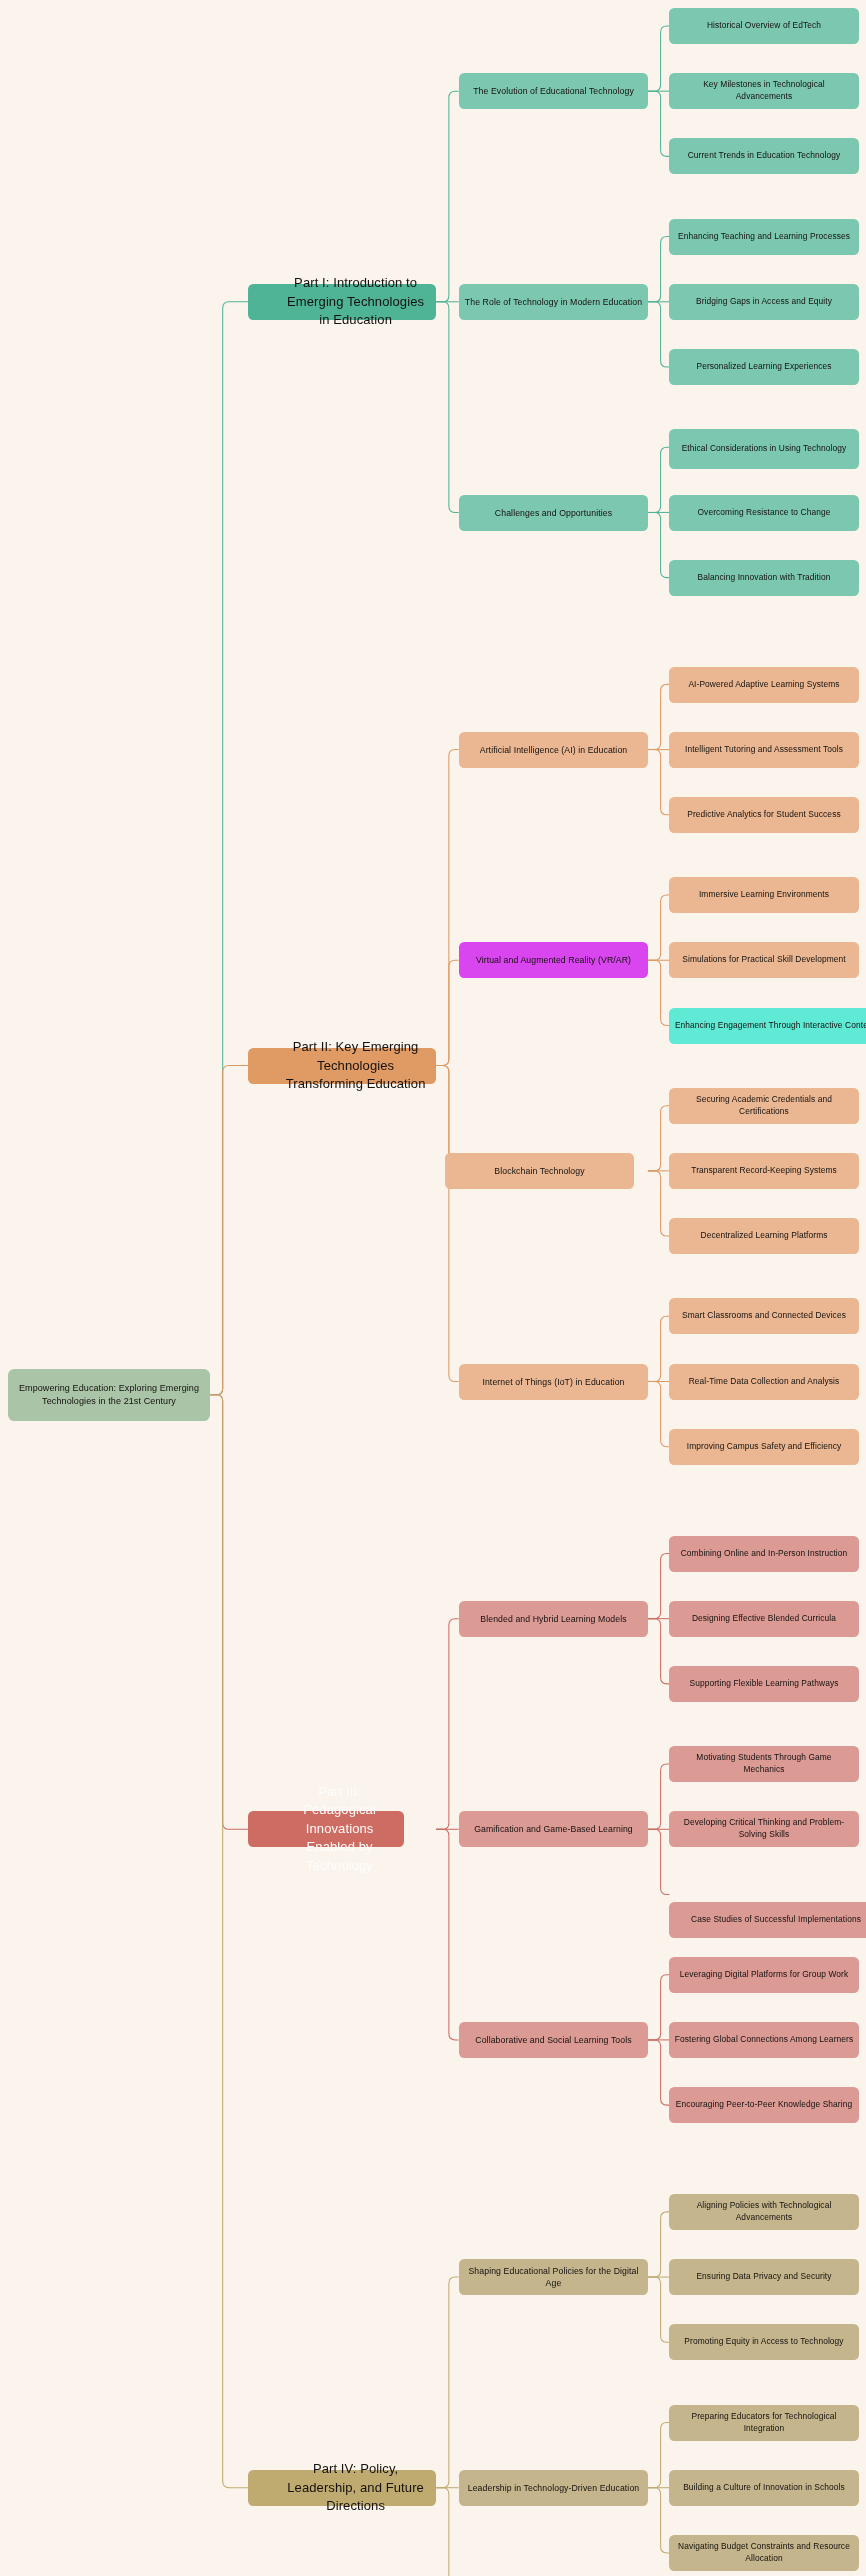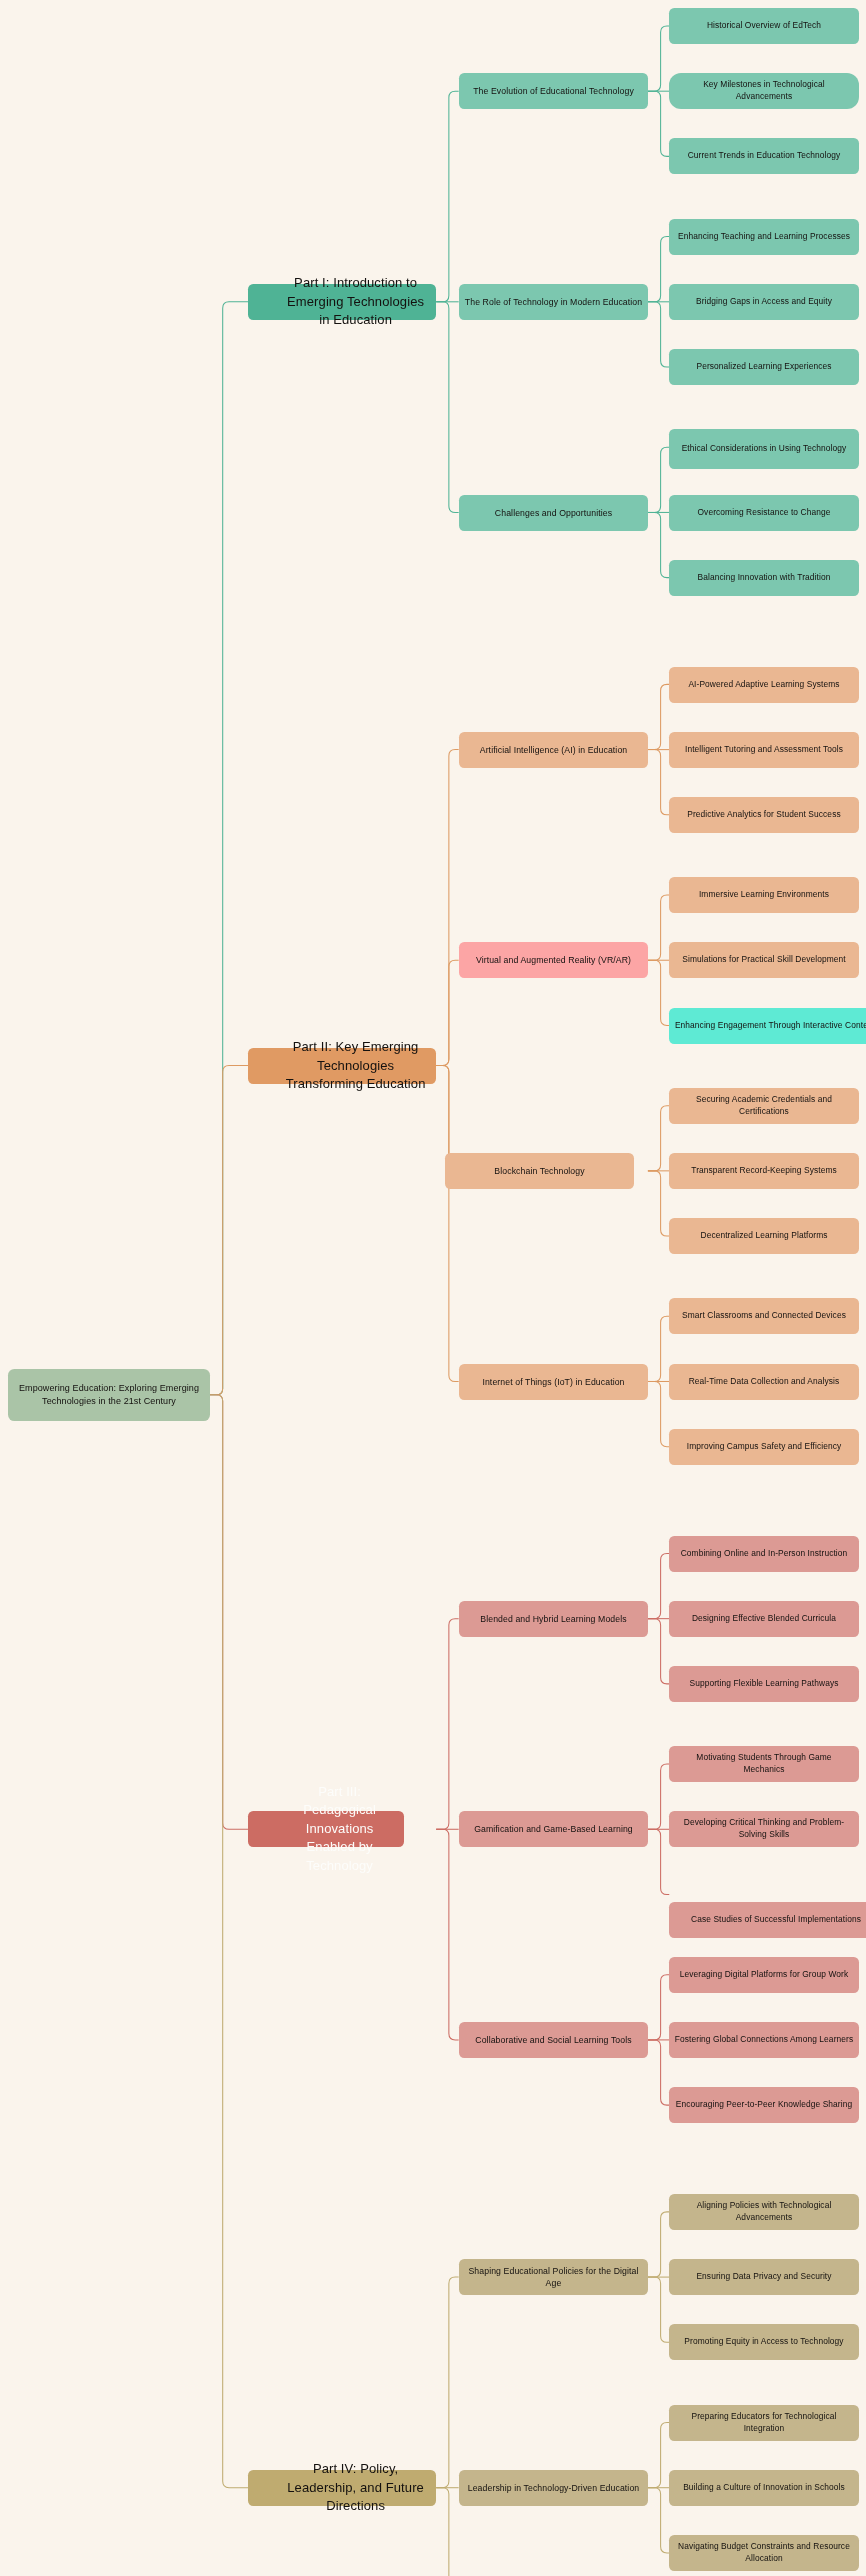--- a/index.html
+++ b/index.html
@@ -102,40 +102,40 @@
       <path d="M 756 4311 L 767 4311 Q 778 4311 778 4300 L 778 3957 Q 778 3946 789 3946 L 795 3946" fill="none" stroke="#bfab70" stroke-width="1.8"></path>
       <path d="M 756 4311 L 795 4311" fill="none" stroke="#bfab70" stroke-width="1.8"></path>
       <path d="M 756 4311 L 767 4311 Q 778 4311 778 4322 L 778 4665 Q 778 4676 789 4676 L 795 4676" fill="none" stroke="#bfab70" stroke-width="1.8"></path>
       <path d="M 364 2417 L 375 2417 Q 386 2417 386 2406 L 386 534 Q 386 523 397 523 L 430 523" fill="none" stroke="#4fb395" stroke-width="1.8"></path>
       <path d="M 364 2417 L 375 2417 Q 386 2417 386 2406 L 386 1857.5 Q 386 1846.5 397 1846.5 L 430 1846.5" fill="none" stroke="#dd9a62" stroke-width="1.8"></path>
       <path d="M 364 2417 L 375 2417 Q 386 2417 386 2428 L 386 3159 Q 386 3170 397 3170 L 430 3170" fill="none" stroke="#cc6c63" stroke-width="1.8"></path>
       <path d="M 364 2417 L 375 2417 Q 386 2417 386 2428 L 386 4300 Q 386 4311 397 4311 L 430 4311" fill="none" stroke="#bfab70" stroke-width="1.8"></path>
     </svg>
   <div id="node-layer">
       <div class="node lvl3" style="left: 669px; top: 8px; width: 190px; height: 36px; background: rgb(124, 199, 175);">Historical Overview of EdTech</div>
-      <div class="node lvl3" style="left: 669px; top: 73px; width: 190px; height: 36px; background: rgb(124, 199, 175); border-radius: 12px;">Key Milestones in Technological Advancements</div>
+      <div class="node lvl3" style="left: 669px; top: 73px; width: 190px; height: 36px; background: rgb(124, 199, 175);">Key Milestones in Technological Advancements</div>
       <div class="node lvl3" style="left: 669px; top: 138px; width: 190px; height: 36px; background: rgb(124, 199, 175);">Current Trends in Education Technology</div>
       <div class="node lvl2" style="left: 459px; top: 73px; width: 189px; height: 36px; background: rgb(124, 199, 175);">The Evolution of Educational Technology</div>
       <div class="node lvl3" style="left: 669px; top: 219px; width: 190px; height: 36px; background: rgb(124, 199, 175);">Enhancing Teaching and Learning Processes</div>
       <div class="node lvl3" style="left: 669px; top: 284px; width: 190px; height: 36px; background: rgb(124, 199, 175);">Bridging Gaps in Access and Equity</div>
       <div class="node lvl3" style="left: 669px; top: 349px; width: 190px; height: 36px; background: rgb(124, 199, 175);">Personalized Learning Experiences</div>
       <div class="node lvl2" style="left: 459px; top: 284px; width: 189px; height: 36px; background: rgb(124, 199, 175);">The Role of Technology in Modern Education</div>
       <div class="node lvl3" style="left: 669px; top: 429px; width: 190px; height: 40px; background: rgb(124, 199, 175);">Ethical Considerations in Using Technology</div>
       <div class="node lvl3" style="left: 669px; top: 495px; width: 190px; height: 36px; background: rgb(124, 199, 175);">Overcoming Resistance to Change</div>
       <div class="node lvl3" style="left: 669px; top: 560px; width: 190px; height: 36px; background: rgb(124, 199, 175);">Balancing Innovation with Tradition</div>
       <div class="node lvl2" style="left: 459px; top: 495px; width: 189px; height: 36px; background: rgb(124, 199, 175);">Challenges and Opportunities</div>
       <div class="node lvl1" style="left: 248px; top: 284px; width: 188px; height: 36px; background: rgb(79, 179, 149); color: rgb(20, 17, 15);">Part I: Introduction to Emerging Technologies in Education</div>
       <div class="node lvl3" style="left: 669px; top: 667px; width: 190px; height: 36px; background: rgb(234, 183, 146);">AI-Powered Adaptive Learning Systems</div>
       <div class="node lvl3" style="left: 669px; top: 732px; width: 190px; height: 36px; background: rgb(234, 183, 146);">Intelligent Tutoring and Assessment Tools</div>
       <div class="node lvl3" style="left: 669px; top: 797px; width: 190px; height: 36px; background: rgb(234, 183, 146);">Predictive Analytics for Student Success</div>
       <div class="node lvl2" style="left: 459px; top: 732px; width: 189px; height: 36px; background: rgb(234, 183, 146);">Artificial Intelligence (AI) in Education</div>
       <div class="node lvl3" style="left: 669px; top: 877px; width: 190px; height: 36px; background: rgb(234, 183, 146);">Immersive Learning Environments</div>
       <div class="node lvl3" style="left: 669px; top: 942px; width: 190px; height: 36px; background: rgb(234, 183, 146);">Simulations for Practical Skill Development</div>
       <div class="node lvl3" style="left: 669px; top: 1008px; width: 212px; height: 36px; background: #5eead4;">Enhancing Engagement Through Interactive Content</div>
-      <div class="node lvl2" style="left: 459px; top: 942px; width: 189px; height: 36px; background: #fca5a5;">Virtual and Augmented Reality (VR/AR)</div>
+      <div class="node lvl2" style="left: 459px; top: 942px; width: 189px; height: 36px; background: #d946ef;">Virtual and Augmented Reality (VR/AR)</div>
       <div class="node lvl3" style="left: 669px; top: 1088px; width: 190px; height: 36px; background: rgb(234, 183, 146);">Securing Academic Credentials and Certifications</div>
       <div class="node lvl3" style="left: 669px; top: 1153px; width: 190px; height: 36px; background: rgb(234, 183, 146);">Transparent Record-Keeping Systems</div>
       <div class="node lvl3" style="left: 669px; top: 1218px; width: 190px; height: 36px; background: rgb(234, 183, 146);">Decentralized Learning Platforms</div>
       <div class="node lvl2" style="left: 445px; top: 1153px; width: 189px; height: 36px; background: rgb(234, 183, 146);">Blockchain Technology</div>
       <div class="node lvl3" style="left: 669px; top: 1298px; width: 190px; height: 36px; background: rgb(234, 183, 146);">Smart Classrooms and Connected Devices</div>
       <div class="node lvl3" style="left: 669px; top: 1364px; width: 190px; height: 36px; background: rgb(234, 183, 146);">Real-Time Data Collection and Analysis</div>
       <div class="node lvl3" style="left: 669px; top: 1429px; width: 190px; height: 36px; background: rgb(234, 183, 146);">Improving Campus Safety and Efficiency</div>
       <div class="node lvl2" style="left: 459px; top: 1364px; width: 189px; height: 36px; background: rgb(234, 183, 146);">Internet of Things (IoT) in Education</div>
       <div class="node lvl1" style="left: 248px; top: 1048px; width: 188px; height: 36px; background: rgb(224, 154, 99); color: rgb(20, 17, 15);">Part II: Key Emerging Technologies Transforming Education</div>
       <div class="node lvl3" style="left: 669px; top: 1536px; width: 190px; height: 36px; background: rgb(220, 154, 148);">Combining Online and In-Person Instruction</div>

